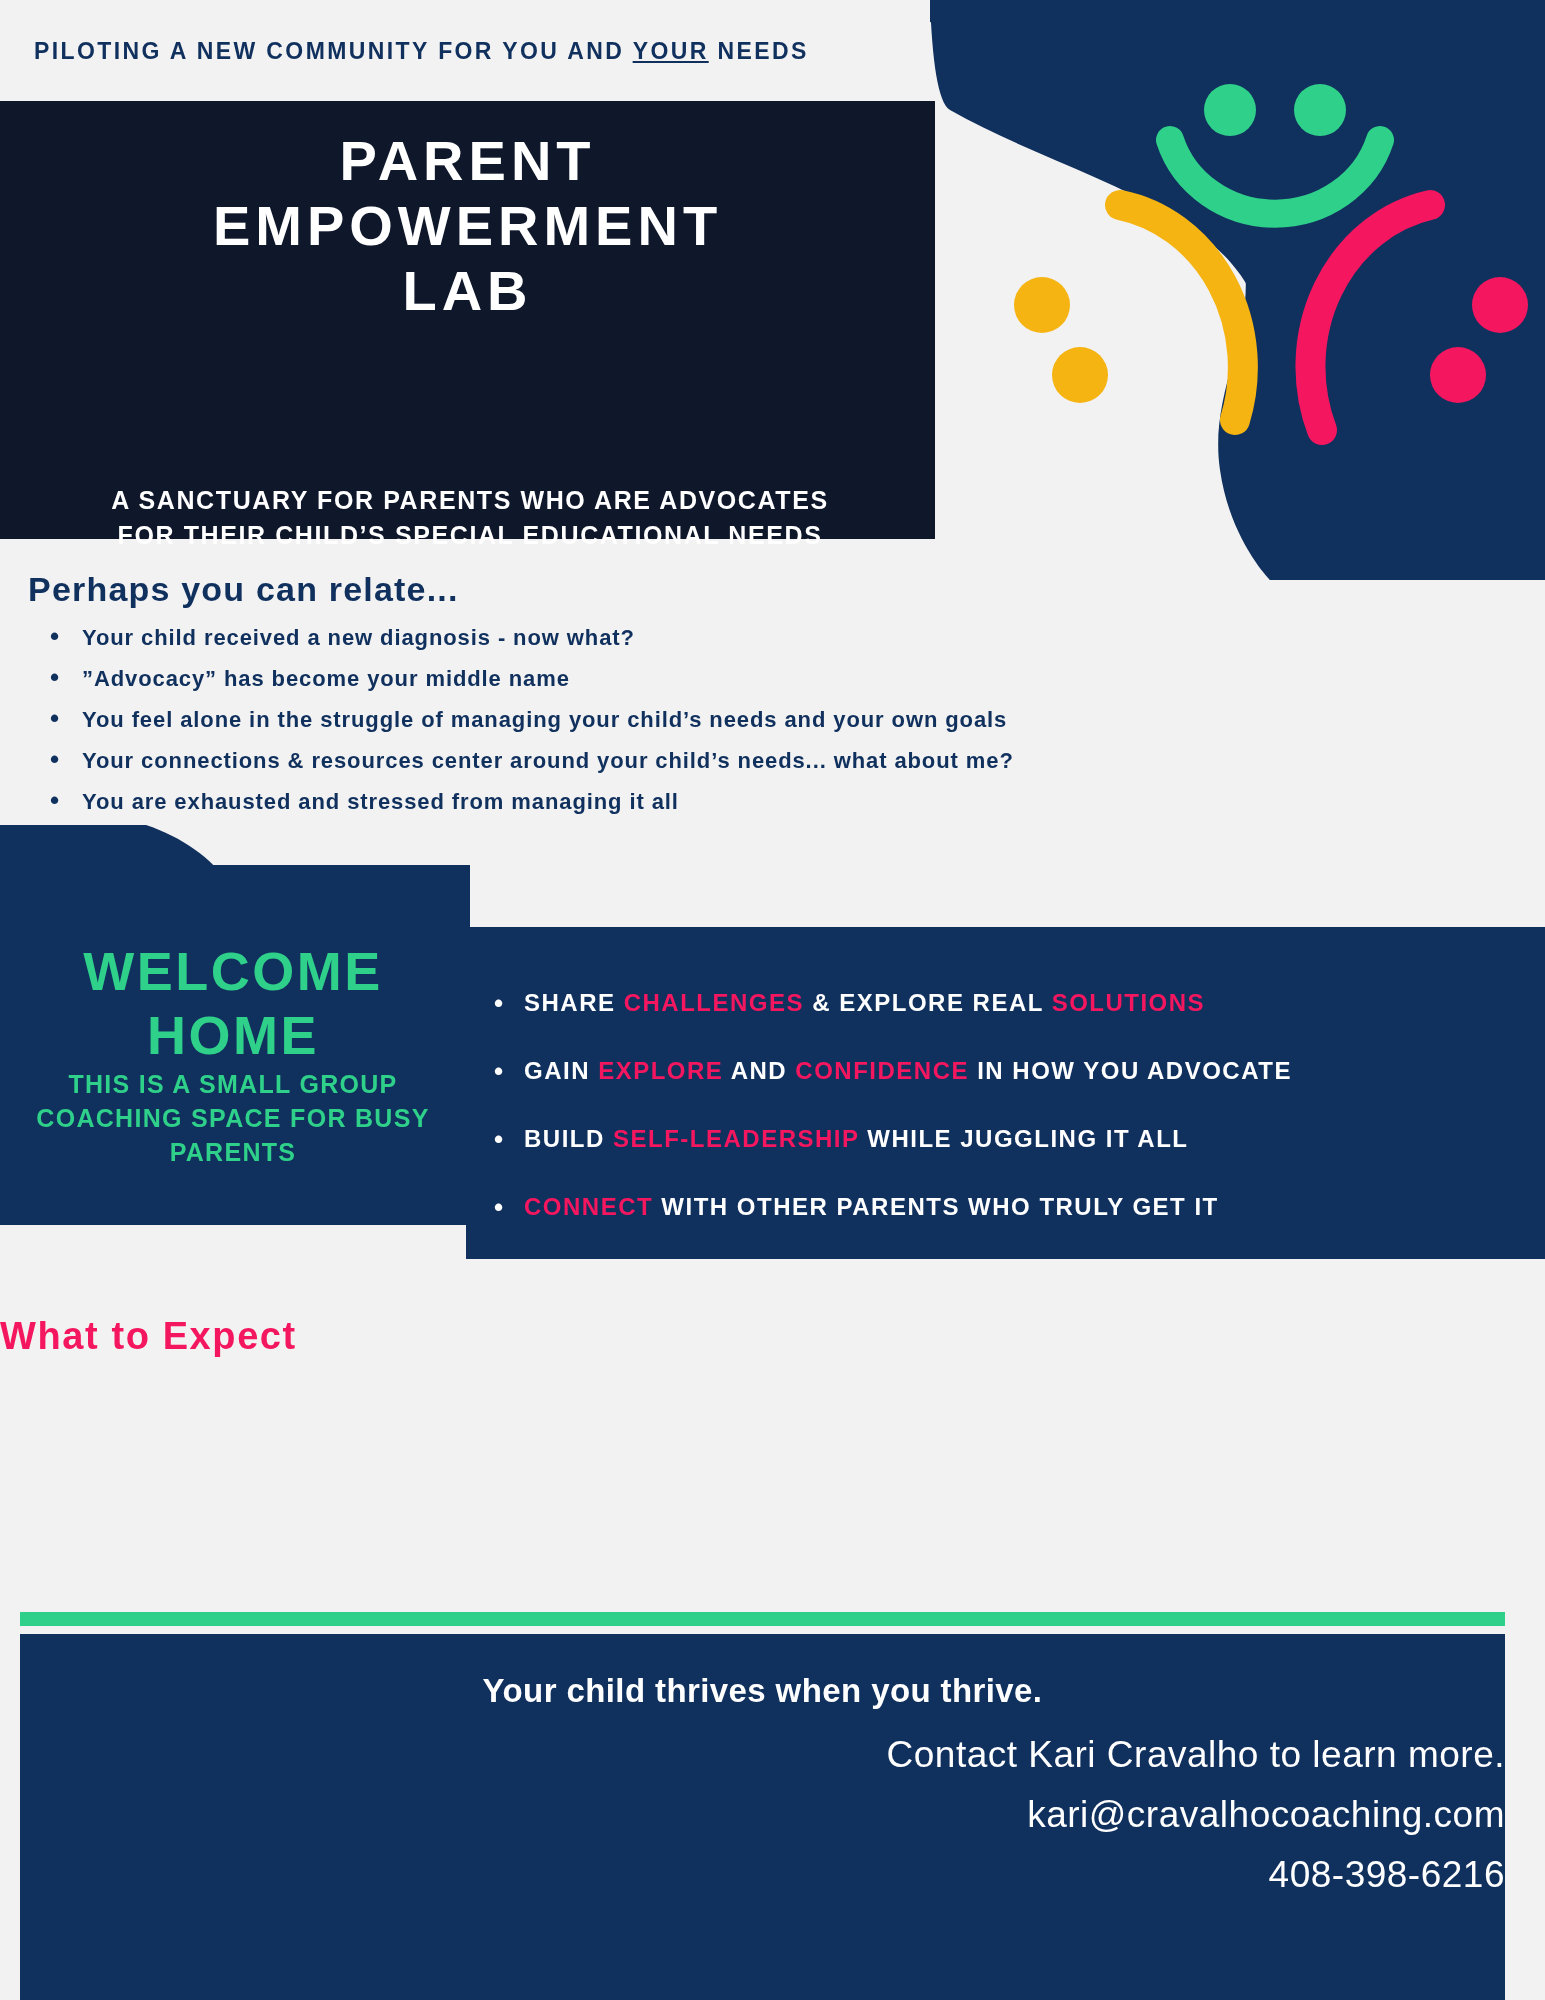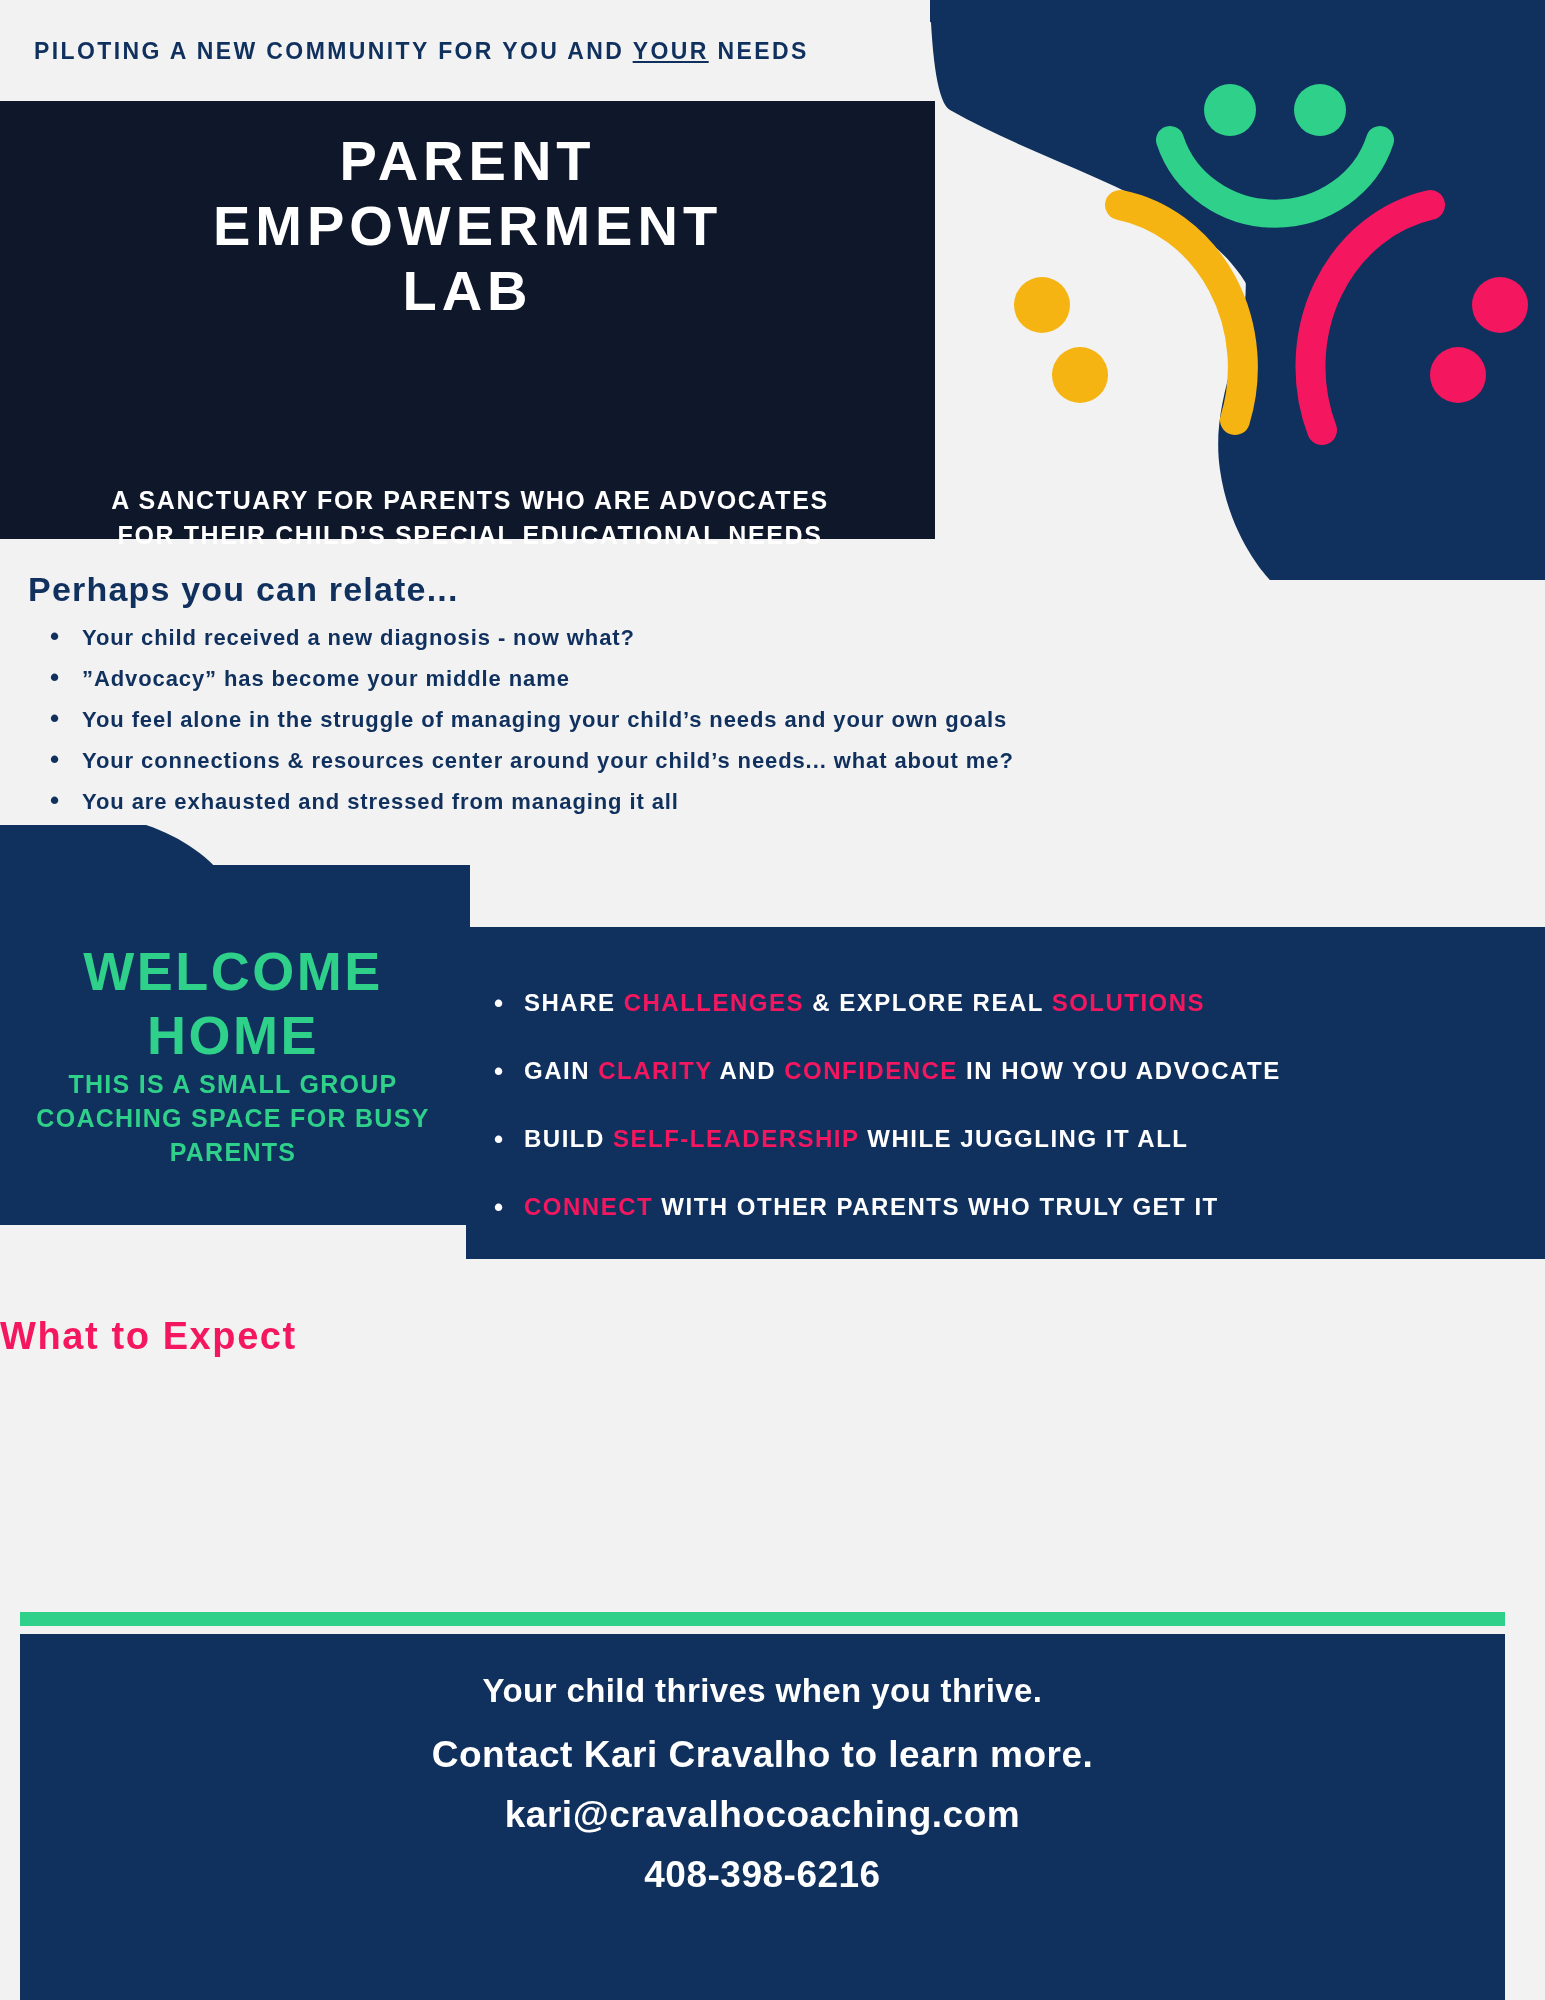--- a/index.html
+++ b/index.html
@@ -229,21 +229,22 @@
   .footer-h {
     font-size: 33px;
     font-weight: bold;
     letter-spacing: 0.4px;
     line-height: 1.15;
   }
   .footer-line {
     font-size: 37px;
     letter-spacing: 0.5px;
     margin-top: 24px;
-    font-weight: bold;
+    font-weight: normal;
+    text-align: right;
   }
   .footer-line.small { margin-top: 18px; }
 </style>
 </head>
 <body>
 
 <div class="page">
 
   <div class="tagline">
     <span>PILOTING A NEW COMMUNITY FOR YOU AND </span><span class="u">YOUR</span><span> NEEDS</span>
@@ -299,21 +300,21 @@
     <div class="welcome-head">
       <div>WELCOME</div>
       <div>HOME</div>
     </div>
     <div class="welcome-sub">THIS IS A SMALL GROUP COACHING SPACE FOR BUSY PARENTS</div>
   </div>
 
   <div class="benefits">
     <ul id="benefits-list">
         <li><span>SHARE </span><span class="hl-pink">CHALLENGES</span><span> &amp; EXPLORE REAL </span><span class="hl-pink">SOLUTIONS</span></li>
-        <li><span>GAIN </span><span class="hl-pink">CLARITY</span><span> AND </span><span class="hl-pink">CONFIDENCE</span><span> IN HOW YOU ADVOCATE</span></li>
+        <li><span>GAIN </span><span class="hl-pink">EXPLORE</span><span> AND </span><span class="hl-pink">CONFIDENCE</span><span> IN HOW YOU ADVOCATE</span></li>
         <li><span>BUILD </span><span class="hl-pink">SELF-LEADERSHIP</span><span> WHILE JUGGLING IT ALL</span></li>
         <li><span class="hl-pink">CONNECT</span><span> WITH OTHER PARENTS WHO TRULY GET IT</span></li>
       </ul>
   </div>
 
   <div class="expect-title">What to Expect</div>
 
   <div class="footer-rule"></div>
   <div class="footer">
     <div class="footer-h">Your child thrives when you thrive.</div>

